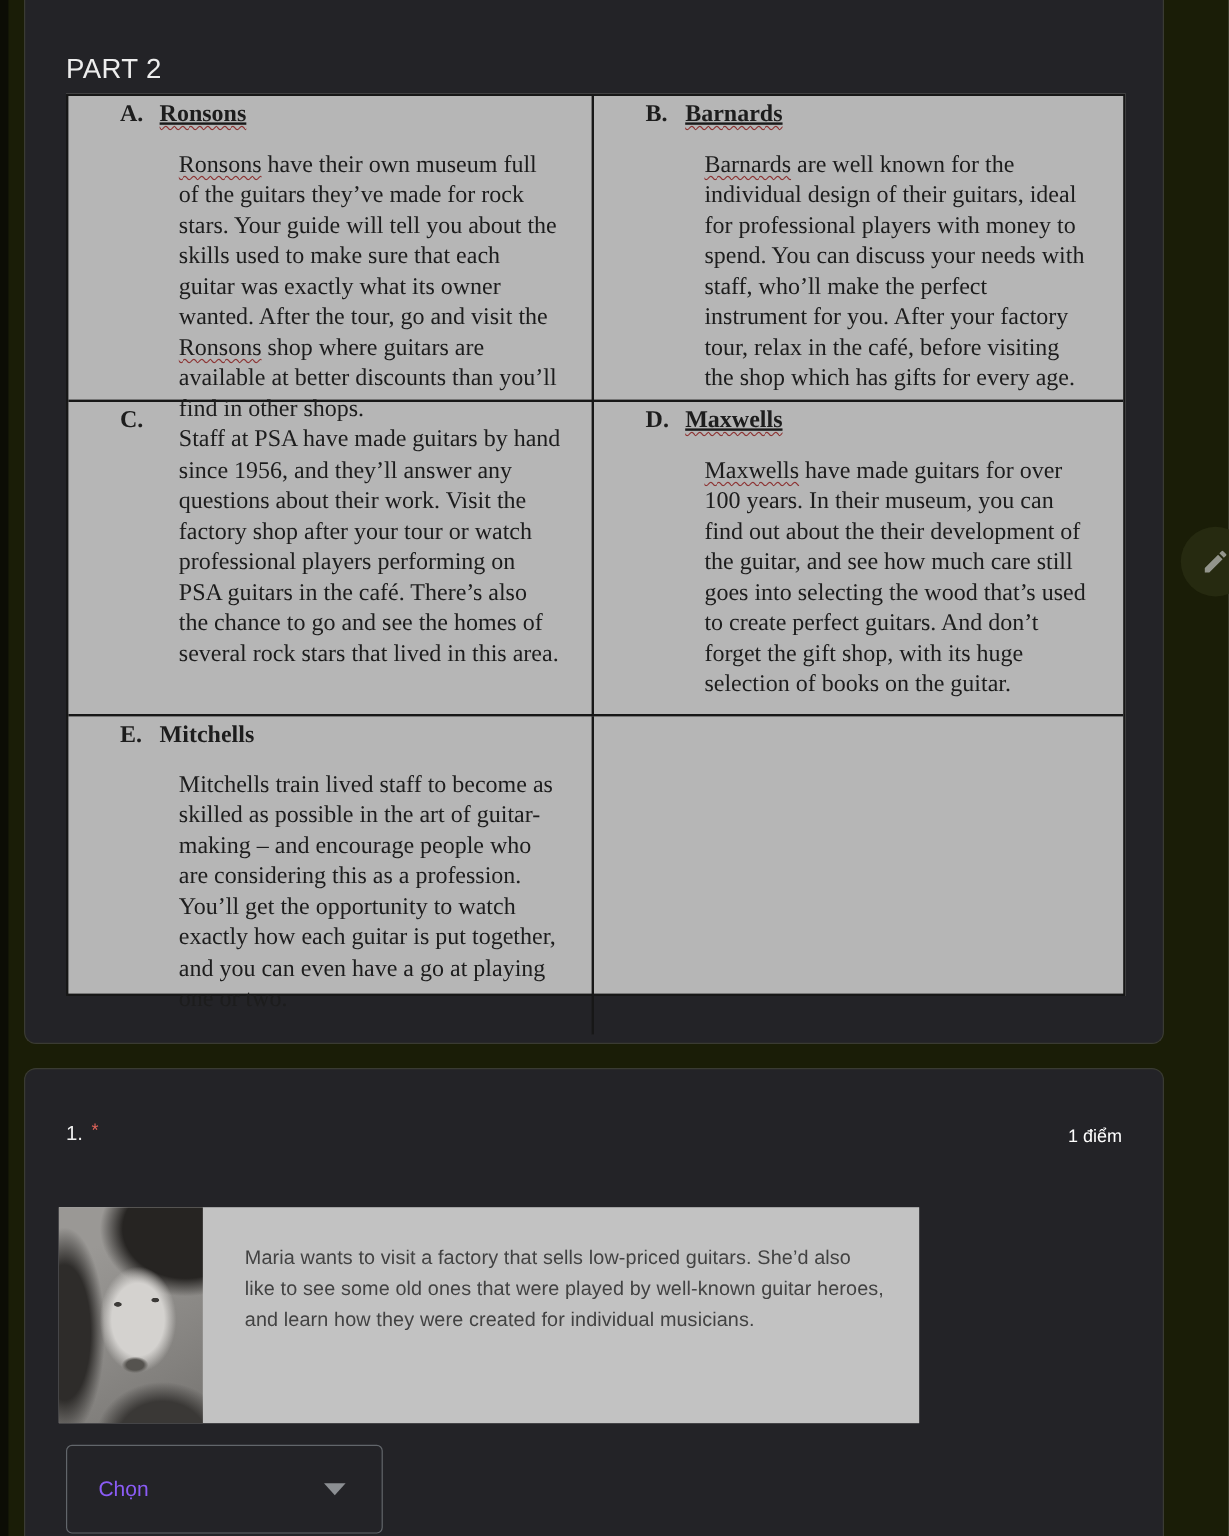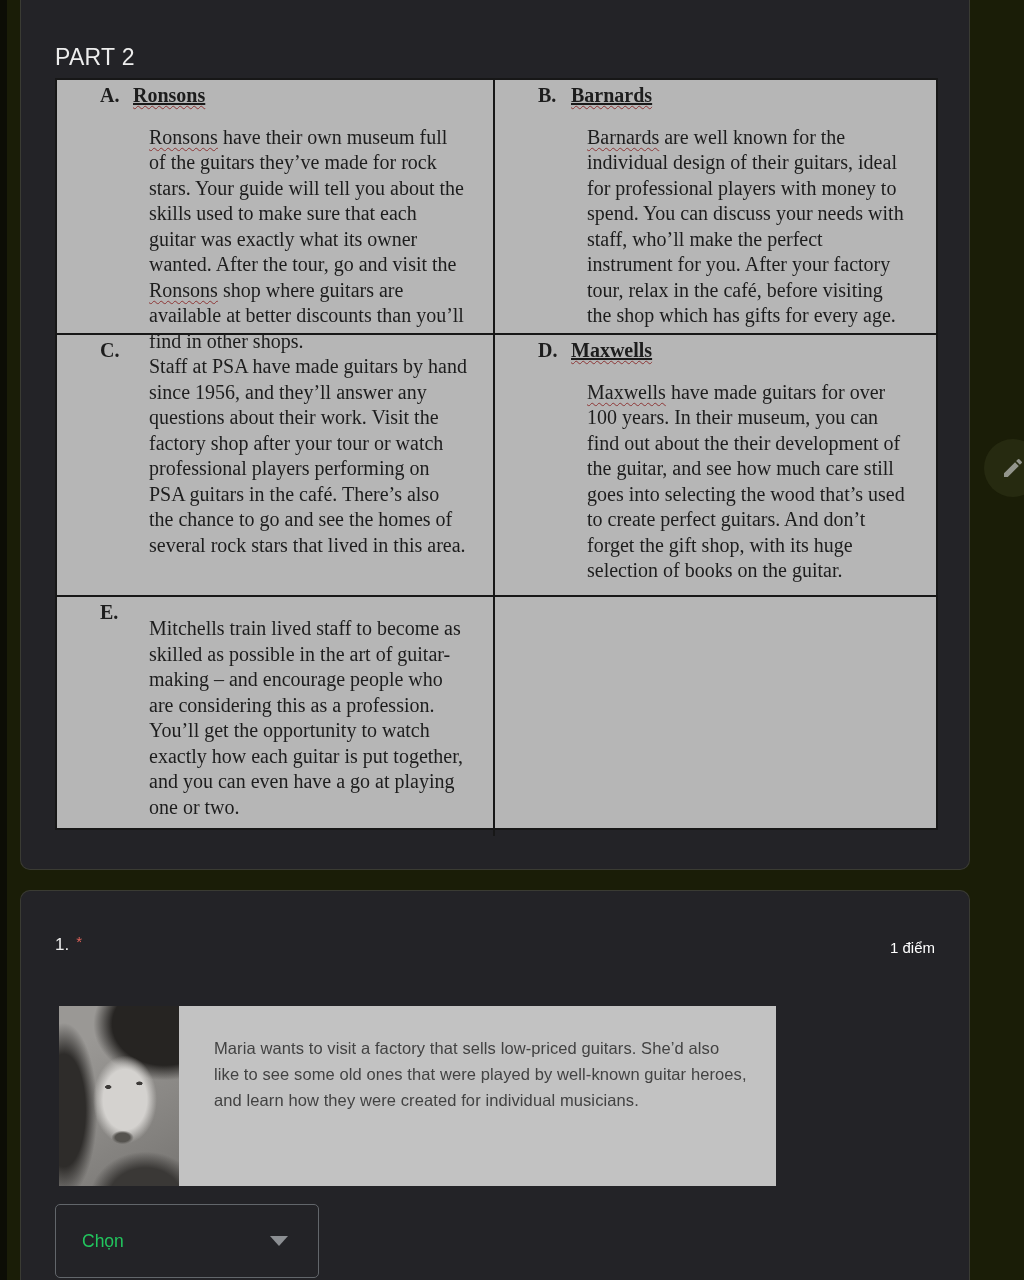--- a/index.html
+++ b/index.html
@@ -32,21 +32,21 @@
   .cell-title{font-weight:700;}
   .cell-body{margin:16px;}
   .tul{text-decoration:underline;text-decoration-thickness:2px;text-decoration-color:#1a1a1a;}
   .wavy{text-decoration:underline;text-decoration-style:wavy;text-decoration-color:#8d3535;text-decoration-thickness:1px;text-underline-offset:3px;text-align:right;}
 
   
   .q-number{position:absolute;left:34px;top:44px;font-size:17px;color:#ededed;}
   .q-required{color:#e0635a;font-size:15px;position:relative;top:-3px;margin-left:7px;}
   .q-points{position:absolute;right:34px;top:48px;font-size:15px;color:#ffffff;}
 
-  .figure{position:absolute;left:38px;top:115px;width:717px;height:180px;background:#c2c2c2;display:flex;overflow:hidden;}
+  .figure{position:absolute;left:28px;top:115px;width:717px;height:180px;background:#c2c2c2;display:flex;overflow:hidden;}
   .photo{
     flex:0 0 120px;height:100%;
     background:
       radial-gradient(ellipse 18px 11px at 53% 73%, #55534f 0 40%, rgba(85,83,79,0) 62%),
       radial-gradient(ellipse 5px 3px at 41% 45%, #3c3a38 0 55%, rgba(60,58,56,0) 72%),
       radial-gradient(ellipse 5px 3px at 67% 43%, #3c3a38 0 55%, rgba(60,58,56,0) 72%),
       radial-gradient(ellipse 42px 58px at 55% 52%, #d4d2cf 0 52%, rgba(212,210,207,0) 76%),
       radial-gradient(ellipse 95px 75px at 88% 10%, #262422 0 55%, rgba(38,36,34,0) 75%),
       radial-gradient(ellipse 48px 125px at 4% 58%, #2e2c2a 0 45%, rgba(46,44,42,0) 70%),
       radial-gradient(ellipse 75px 65px at 72% 108%, #3a3836 0 50%, rgba(58,56,54,0) 75%),
@@ -54,21 +54,21 @@
   }
   .figure-text{
     padding:29px 28px 0 35px;font-size:16.5px;line-height:26px;color:#424242;letter-spacing:.1px;
   }
 
   .dropdown{
     position:absolute;left:34px;top:313px;width:264px;height:74px;
     border:1px solid #62666b;border-radius:5px;display:flex;align-items:center;
     box-sizing:border-box;cursor:pointer;
   }
-  .dropdown-label{margin-left:26px;font-size:17.5px;color:#22c55e;}
+  .dropdown-label{margin-left:26px;font-size:17.5px;color:#8b5cf6;}
   .caret{margin-left:auto;margin-right:30px;width:0;height:0;
     border-left:9px solid transparent;border-right:9px solid transparent;border-top:10px solid #8c8f93;}
 
   .fab{
     position:absolute;left:984px;top:439px;width:58px;height:58px;border-radius:50%;
     background:#262a10;display:flex;align-items:center;justify-content:center;cursor:pointer;
   }
   .fab svg{width:24px;height:24px;fill:#93958c;}
 </style>
 </head>
@@ -103,20 +103,21 @@
         <div class="scan-cell bB">
           <span class="cell-letter">D.</span>
           <div class="cell-content">
             <div class="cell-title"><span class="tul"><span class="wavy">Maxwells</span></span></div>
             <p class="cell-body"><span class="wavy">Maxwells</span><span> have made guitars for over 100 years. In their museum, you can find out about the their development of the guitar, and see how much care still goes into selecting the wood that’s used to create perfect guitars. And don’t forget the gift shop, with its huge selection of books on the guitar.</span></p>
           </div>
         </div>
         <div class="scan-cell bR">
           <span class="cell-letter">E.</span>
           <div class="cell-content">
+            <div class="cell-title"><span>Mitchells</span></div>
             <p class="cell-body"><span>Mitchells train lived staff to become as skilled as possible in the art of guitar-making – and encourage people who are considering this as a profession. You’ll get the opportunity to watch exactly how each guitar is put together, and you can even have a go at playing one or two.</span></p>
           </div>
         </div>
         <div class="scan-cell"></div>
       </div>
   </div>
 </div>
 
 <div class="card card2">
   <div class="q-number">

